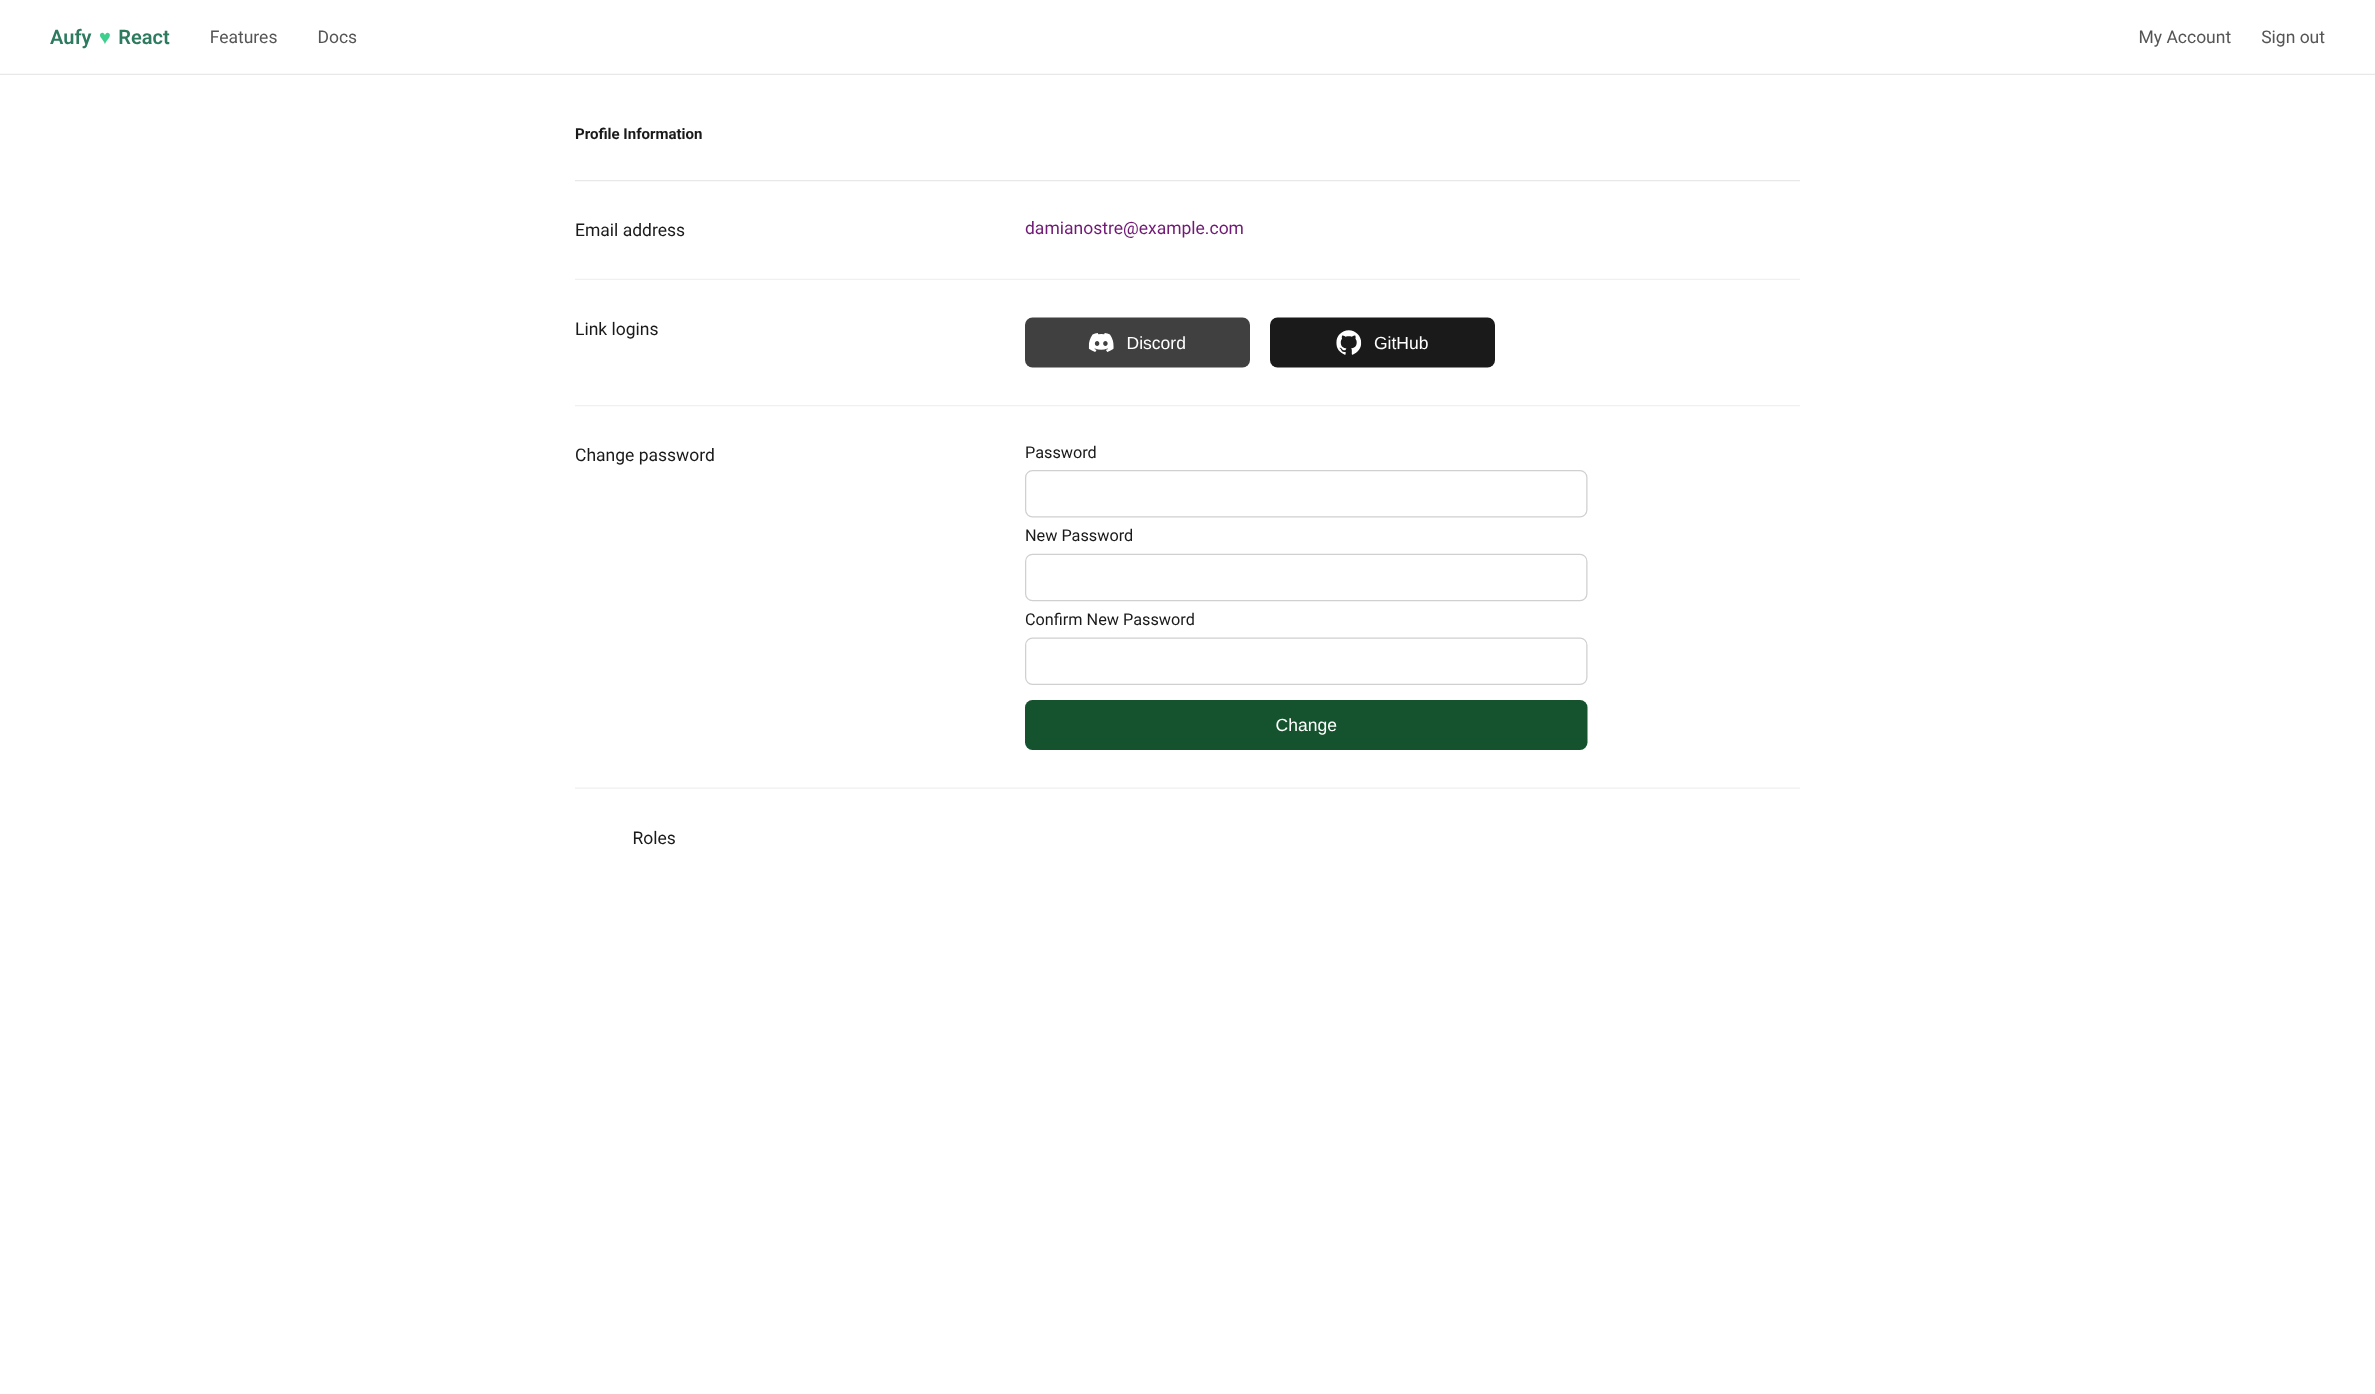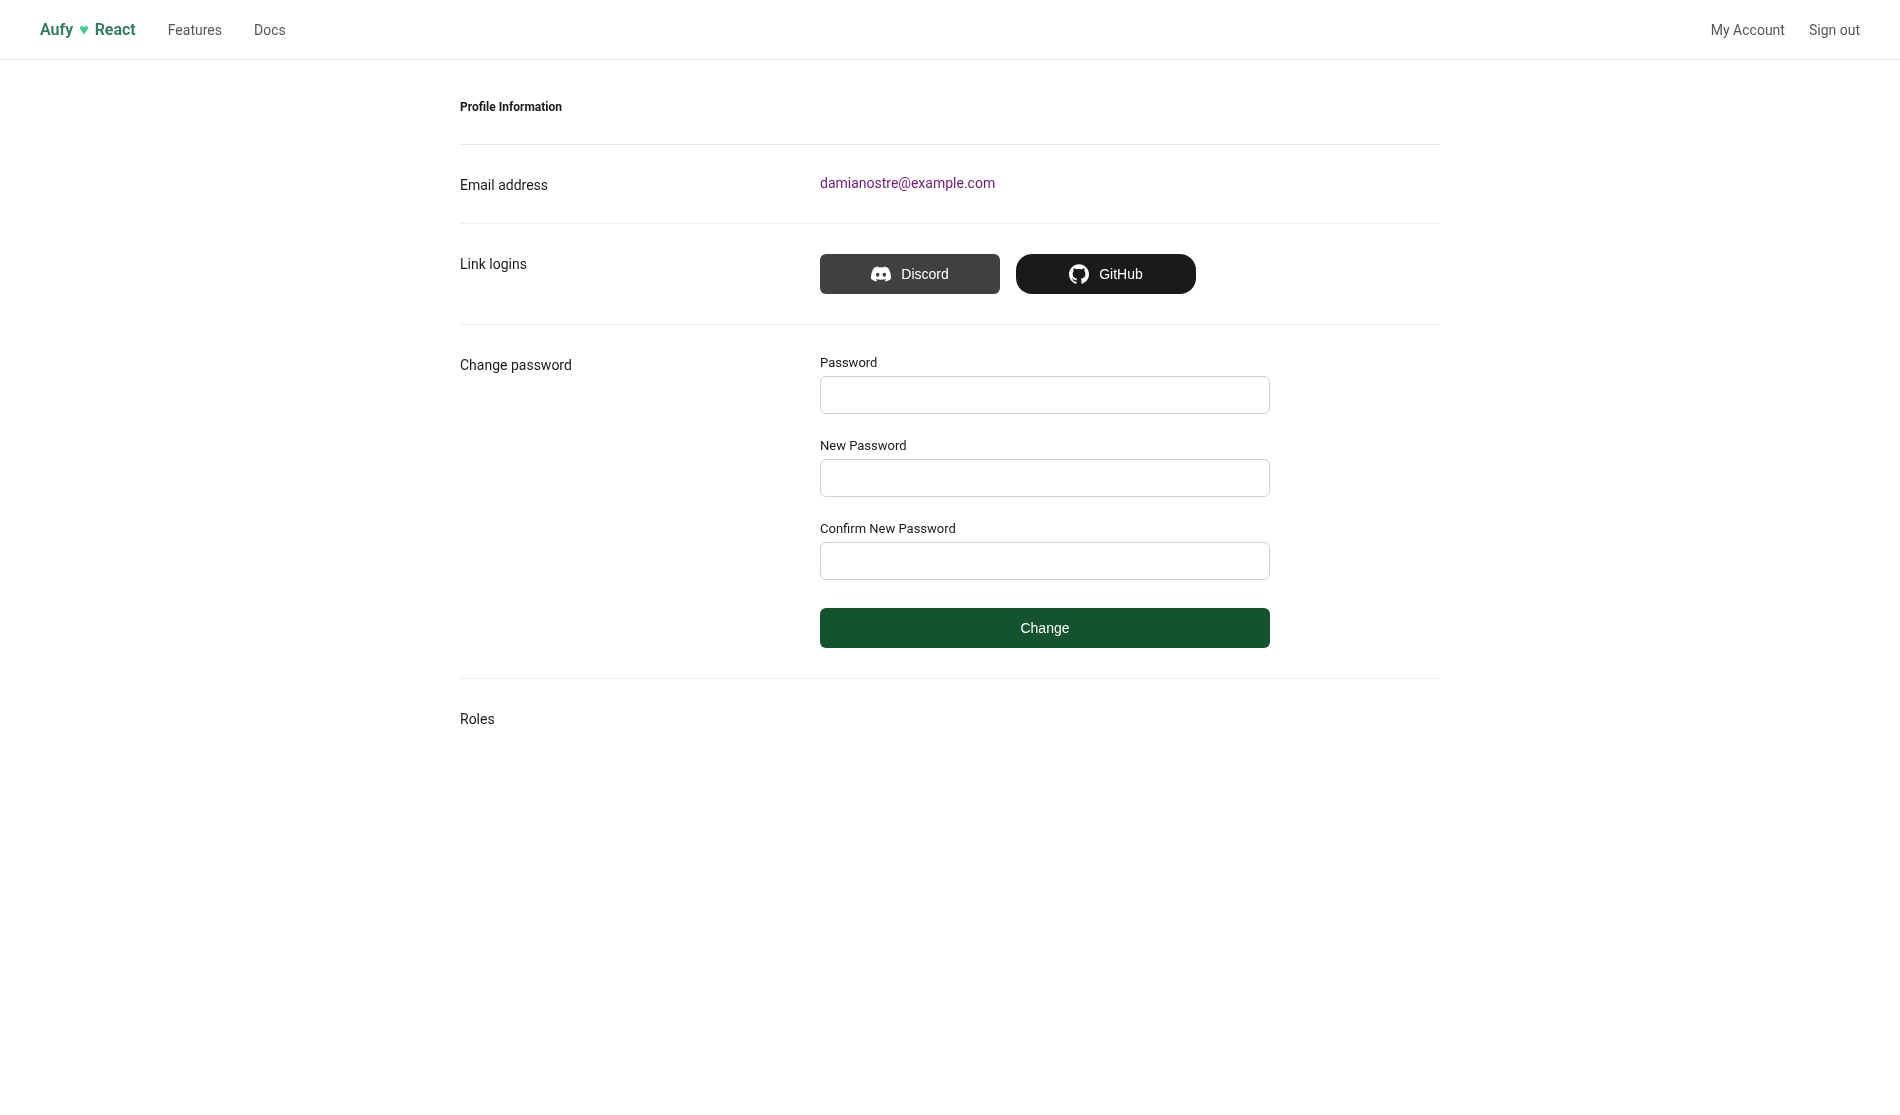--- a/index.html
+++ b/index.html
@@ -93,20 +93,21 @@
     .form-row {
       display: flex;
       align-items: flex-start;
       margin-bottom: 30px;
       padding-bottom: 30px;
       border-bottom: 1px solid #f0f0f0;
     }
 
     .form-row:last-child {
       border-bottom: none;
+      margin-left: 46px;
     }
 
     .form-label-col {
       width: 360px;
       flex-shrink: 0;
       padding-top: 2px;
     }
 
     .form-label-col label {
       font-size: 14px;
@@ -146,21 +147,21 @@
       justify-content: center;
     }
 
     .btn-github {
       display: flex;
       align-items: center;
       gap: 10px;
       background: #1a1a1a;
       color: white;
       border: none;
-      border-radius: 16px;
+      border-radius: 6px;
       padding: 10px 28px;
       font-size: 14px;
       font-weight: 500;
       cursor: pointer;
       min-width: 180px;
       justify-content: center;
     }
 
     
     .discord-icon {
@@ -172,21 +173,21 @@
     .github-icon {
       width: 20px;
       height: 20px;
       fill: white;
     }
 
     
     .password-form {
       display: flex;
       flex-direction: column;
-      gap: 24px;
+      gap: 8px;
       max-width: 450px;
     }
 
     .field-group {
       display: flex;
       flex-direction: column;
       gap: 6px;
     }
 
     .field-group label {

